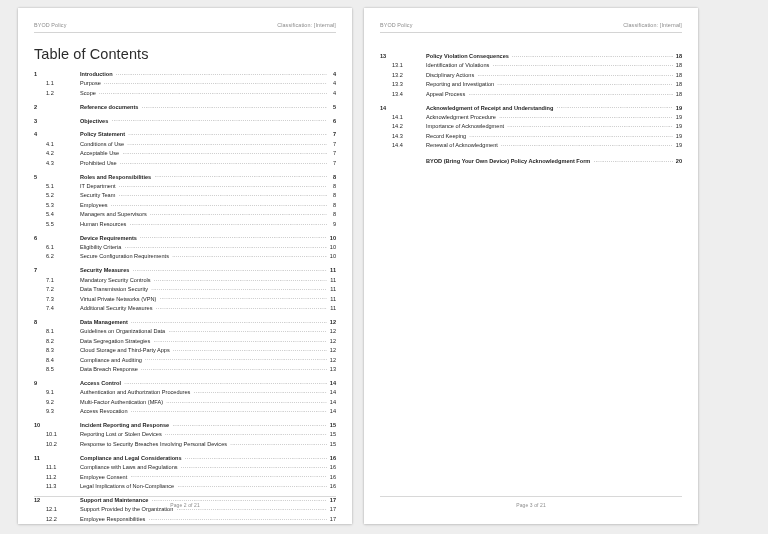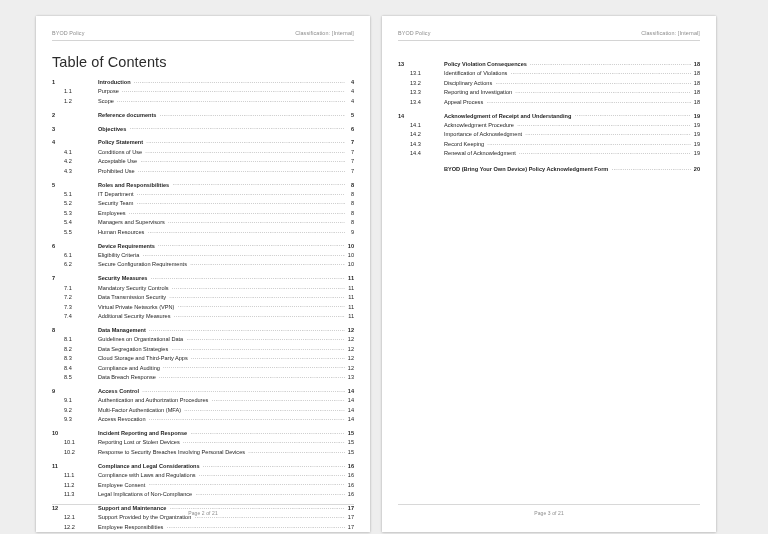--- a/index.html
+++ b/index.html
@@ -11,23 +11,23 @@
     height: 534px;
     background: #eeeeee;
     font-family: "Liberation Sans", sans-serif;
     overflow: hidden;
   }
   .workspace {
     position: relative;
     width: 716px;
     height: 534px;
     display: flex;
-    justify-content: flex-end;
+    justify-content: center;
     gap: 12px;
-    padding-top: 16px;
+    padding-top: 8px;
     box-sizing: border-box;
   }
   .page {
     position: relative;
     width: 334px;
     height: 516px;
     background: #ffffff;
     box-shadow: 0 0 2px rgba(0,0,0,0.22), 0 1px 3px rgba(0,0,0,0.10);
     box-sizing: border-box;
     padding: 14px 14px 0 14px;

